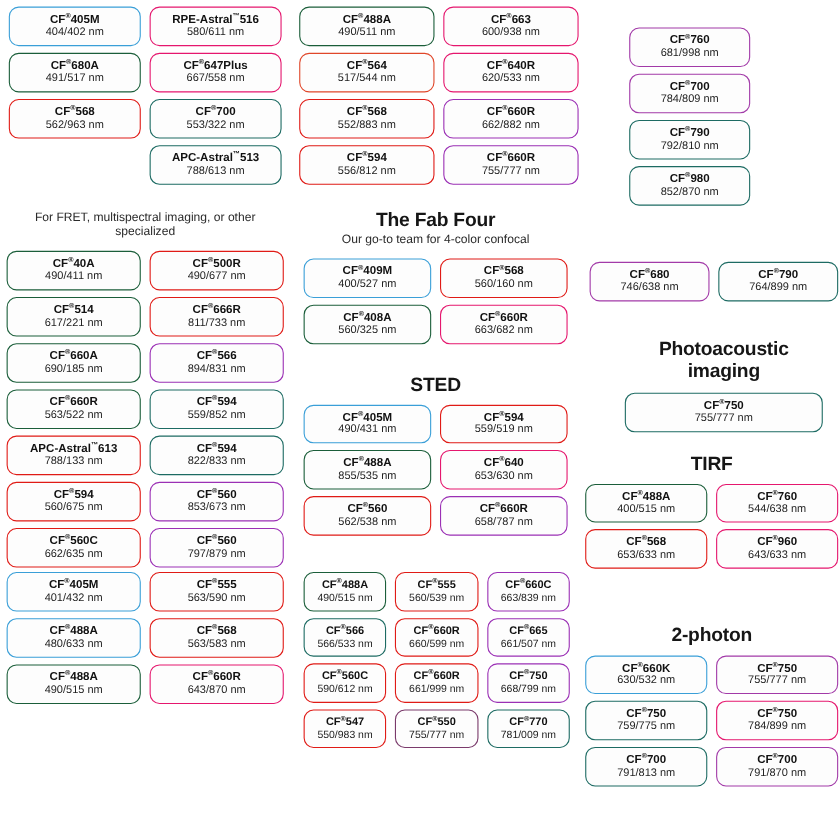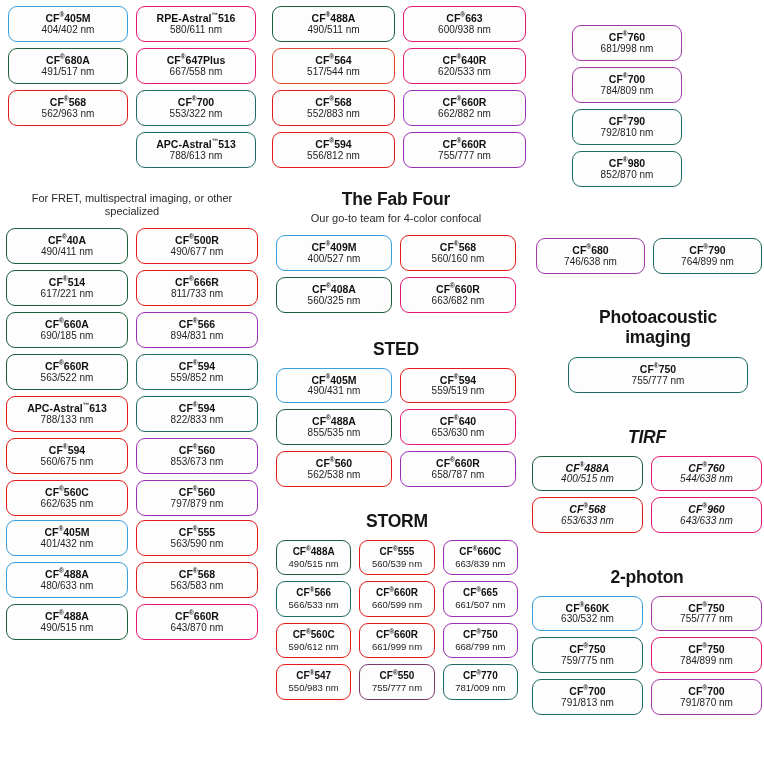--- a/index.html
+++ b/index.html
@@ -317,21 +317,20 @@
           <div class="chip-name"><span>CF</span><span class="reg">®</span><span>488A</span></div>
           <div class="chip-spec">490/515 nm</div>
         </div>
         <div class="chip" style="border-color: rgb(229, 23, 110);">
           <div class="chip-name"><span>CF</span><span class="reg">®</span><span>660R</span></div>
           <div class="chip-spec">643/870 nm</div>
         </div>
       </div>
     </div>
     <div class="panel" style="left: 276px; top: 512px; width: 242px;">
-      <div class="sec-title">STORM</div>
       <div class="grid cols3" style="margin-top: 8px;">
         <div class="chip" style="border-color: rgb(27, 94, 58);">
           <div class="chip-name"><span>CF</span><span class="reg">®</span><span>488A</span></div>
           <div class="chip-spec">490/515 nm</div>
         </div>
         <div class="chip" style="border-color: rgb(224, 27, 22);">
           <div class="chip-name"><span>CF</span><span class="reg">®</span><span>555</span></div>
           <div class="chip-spec">560/539 nm</div>
         </div>
         <div class="chip" style="border-color: rgb(155, 48, 181);">
@@ -390,21 +389,21 @@
     </div>
     <div class="panel" style="left: 568px; top: 308px; width: 180px;">
       <div class="sec-title">Photoacoustic imaging</div>
       <div class="grid cols1" style="margin-top: 10px;">
         <div class="chip" style="border-color: rgb(29, 107, 99);">
           <div class="chip-name"><span>CF</span><span class="reg">®</span><span>750</span></div>
           <div class="chip-spec">755/777 nm</div>
         </div>
       </div>
     </div>
-    <div class="panel" style="left: 532px; top: 428px; width: 230px; font-style: italic;">
+    <div class="panel" style="left: 532px; top: 412px; width: 230px;">
       <div class="sec-title">TIRF</div>
       <div class="grid cols2" style="margin-top: 8px;">
         <div class="chip" style="border-color: rgb(27, 94, 58);">
           <div class="chip-name"><span>CF</span><span class="reg">®</span><span>488A</span></div>
           <div class="chip-spec">400/515 nm</div>
         </div>
         <div class="chip" style="border-color: rgb(229, 23, 110);">
           <div class="chip-name"><span>CF</span><span class="reg">®</span><span>760</span></div>
           <div class="chip-spec">544/638 nm</div>
         </div>

